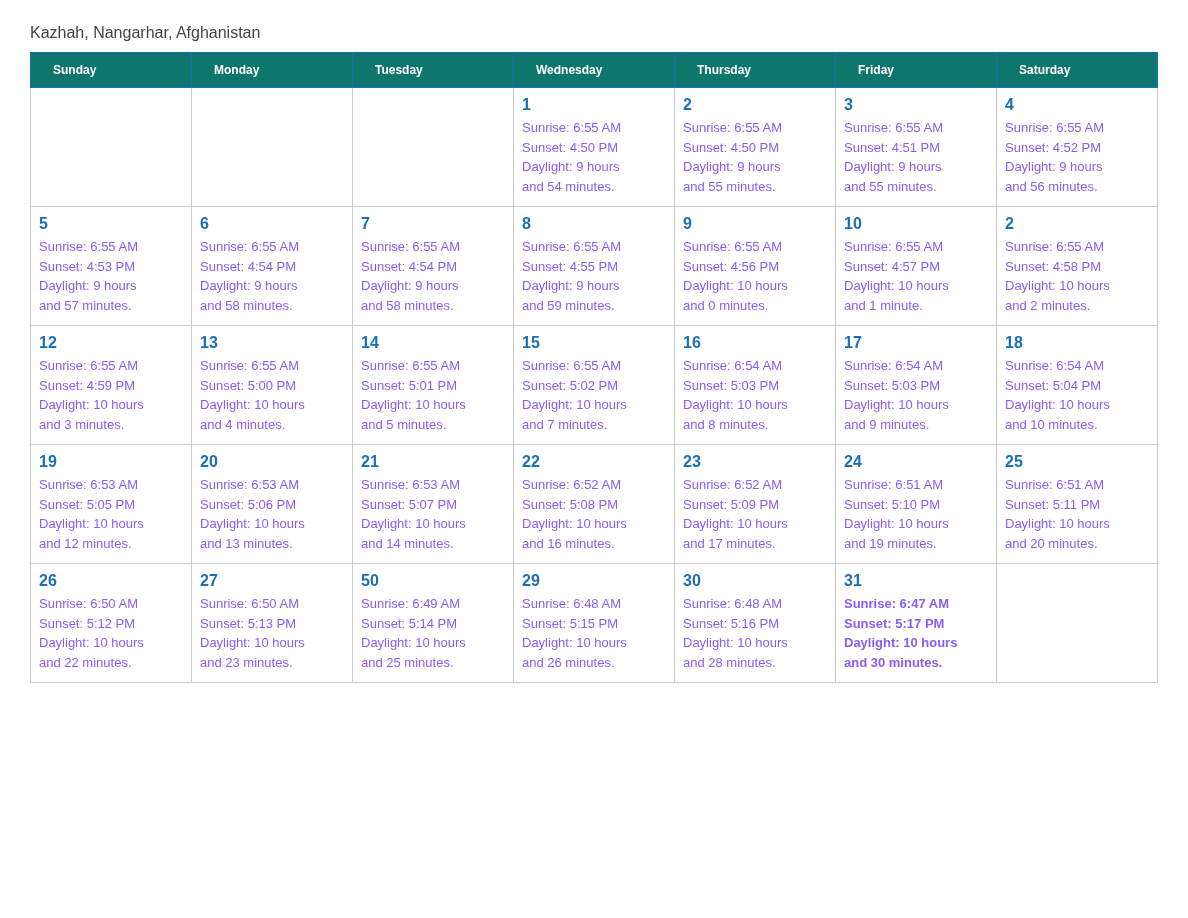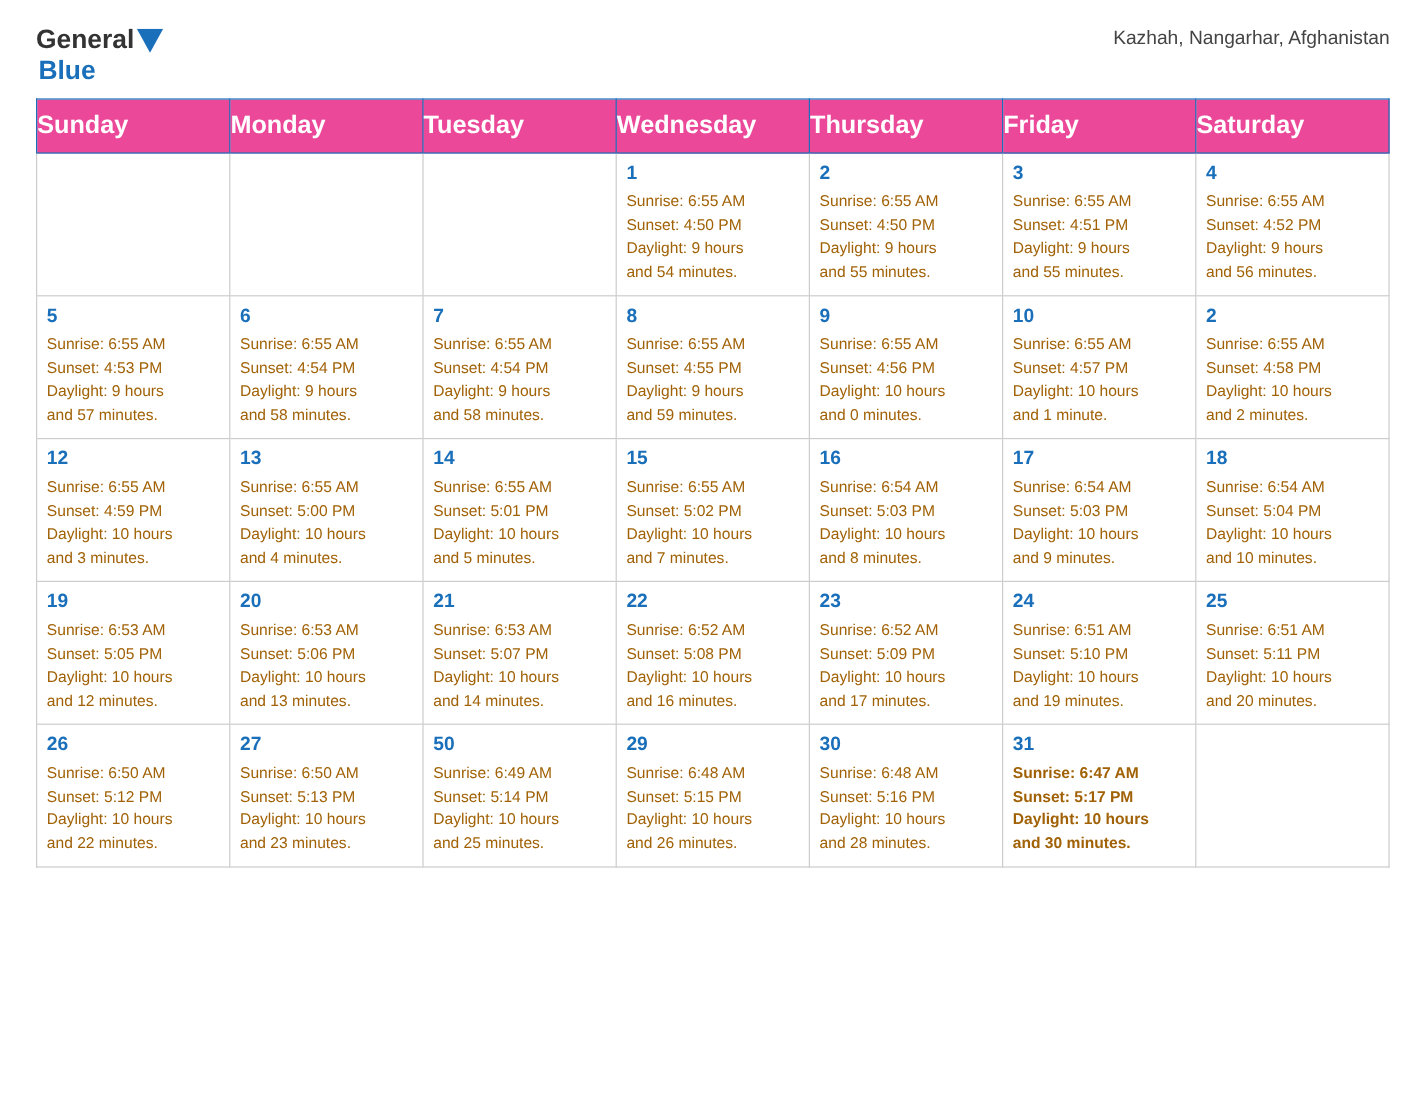--- a/index.html
+++ b/index.html
@@ -44,73 +44,60 @@
       font-weight: 400;
       color: #444;
       margin-top: 4px;
     }
     .calendar {
       width: 100%;
       border-collapse: collapse;
       margin-top: 10px;
     }
     .calendar th {
-      background-color: #ec4899;
+      background-color: #0f766e;
       color: #fff;
-      padding: 10px 0;
+      padding: 10px 22px;
       text-align: left;
-      font-size: 21px;
+      font-size: 12px;
       font-weight: 600;
       border: 1px solid #1a6fba;
     }
     .calendar td {
       vertical-align: top;
       padding: 8px 8px 10px 8px;
       border: 1px solid #ccc;
       width: 14.28%;
       font-size: 13px;
       color: #333;
       min-height: 100px;
     }
     .calendar td .day-num {
       font-size: 16px;
       font-weight: 600;
       color: #1a6fba;
       display: block;
       margin-bottom: 4px;
     }
     .calendar td .day-info {
-      color: #a16207;
+      color: #8b5cf6;
       font-size: 13px;
       line-height: 1.5;
     }
     .calendar tr.week-row td {
       height: 110px;
     }
     .empty-cell {
       background: #fff;
     }
   </style>
 </head>
 <body>
 
 <div class="header">
-  <div class="logo">
-    <div class="logo-icon-wrap">
-      <div class="logo-row1">
-        <span style="font-size:22px;font-weight:bold;color:#333;">General</span>
-        <div style="display:flex;flex-direction:column;align-items:flex-start;">
-          <svg width="22" height="20" viewBox="0 0 22 20" style="margin-left:2px;margin-top:2px;">
-            <polygon points="0,0 22,0 11,20" fill="#1a6fba"></polygon>
-          </svg>
-        </div>
-      </div>
-      <span style="font-size:22px;font-weight:bold;color:#1a6fba;margin-left:2px;">Blue</span>
-    </div>
-  </div>
   <div class="title-block">
     <h2>Kazhah, Nangarhar, Afghanistan</h2>
   </div>
 </div>
 
 <table class="calendar">
   <thead>
     <tr>
     <th>Sunday</th>
         <th>Monday</th>

